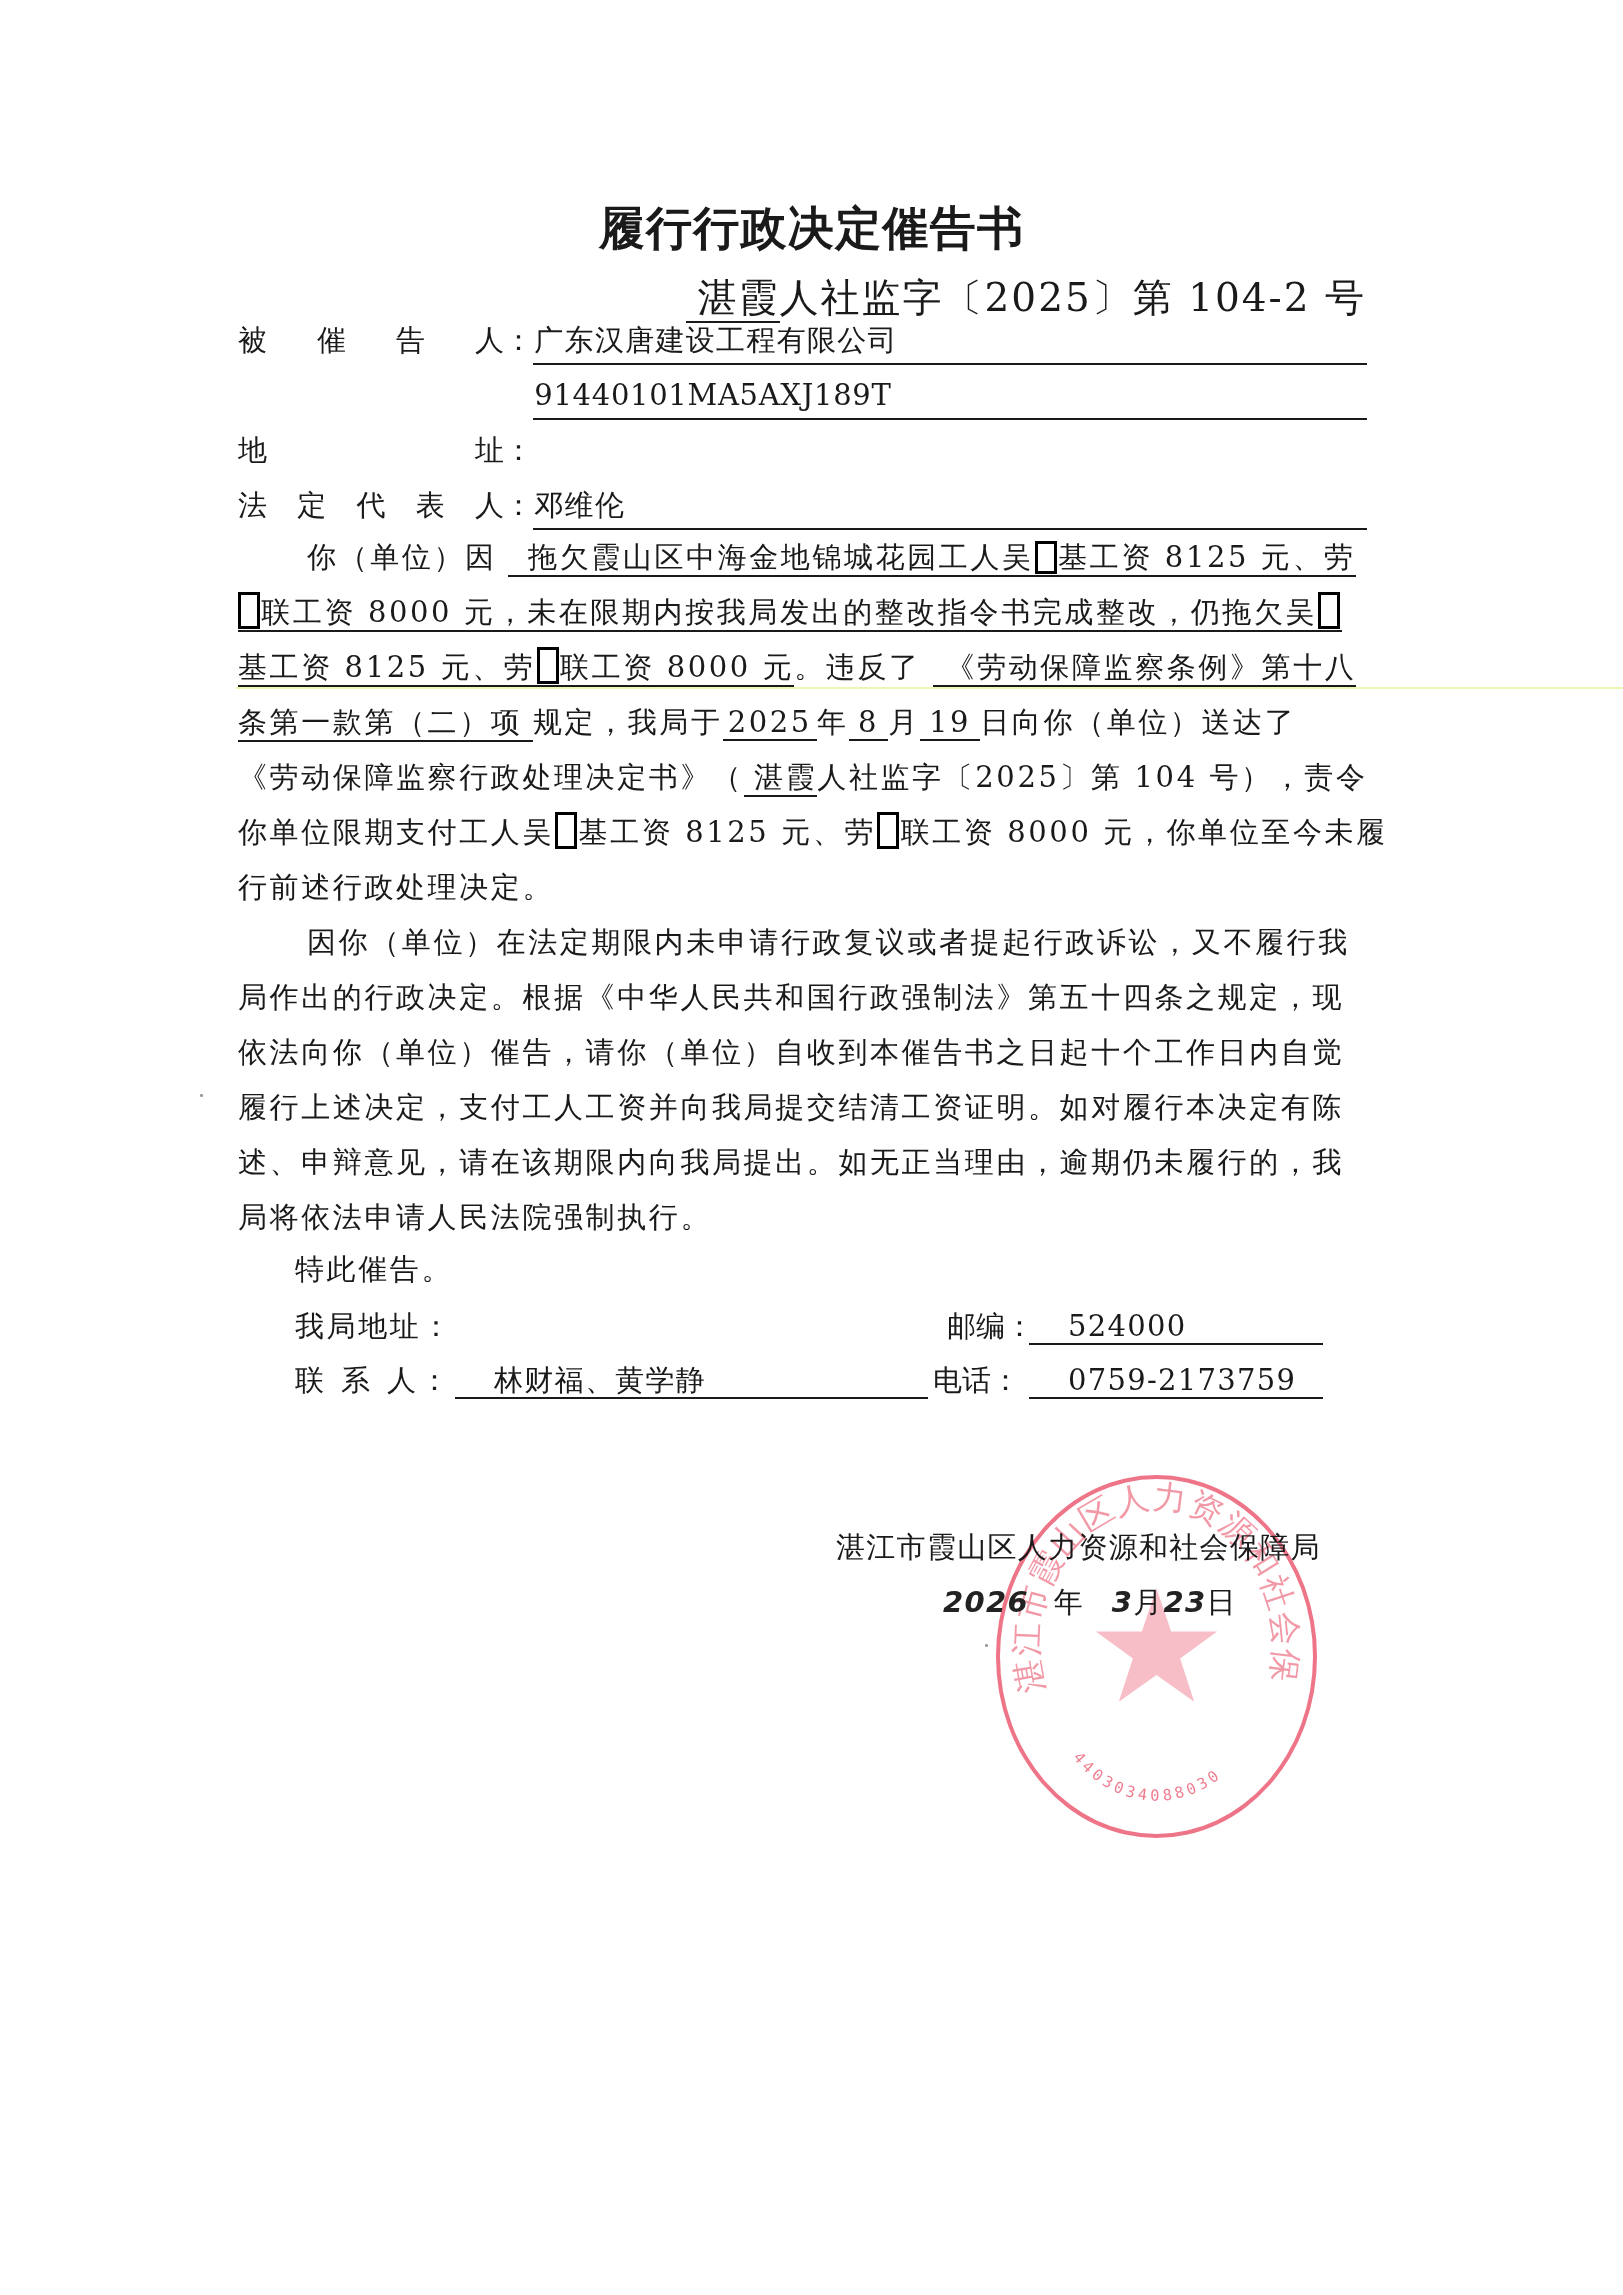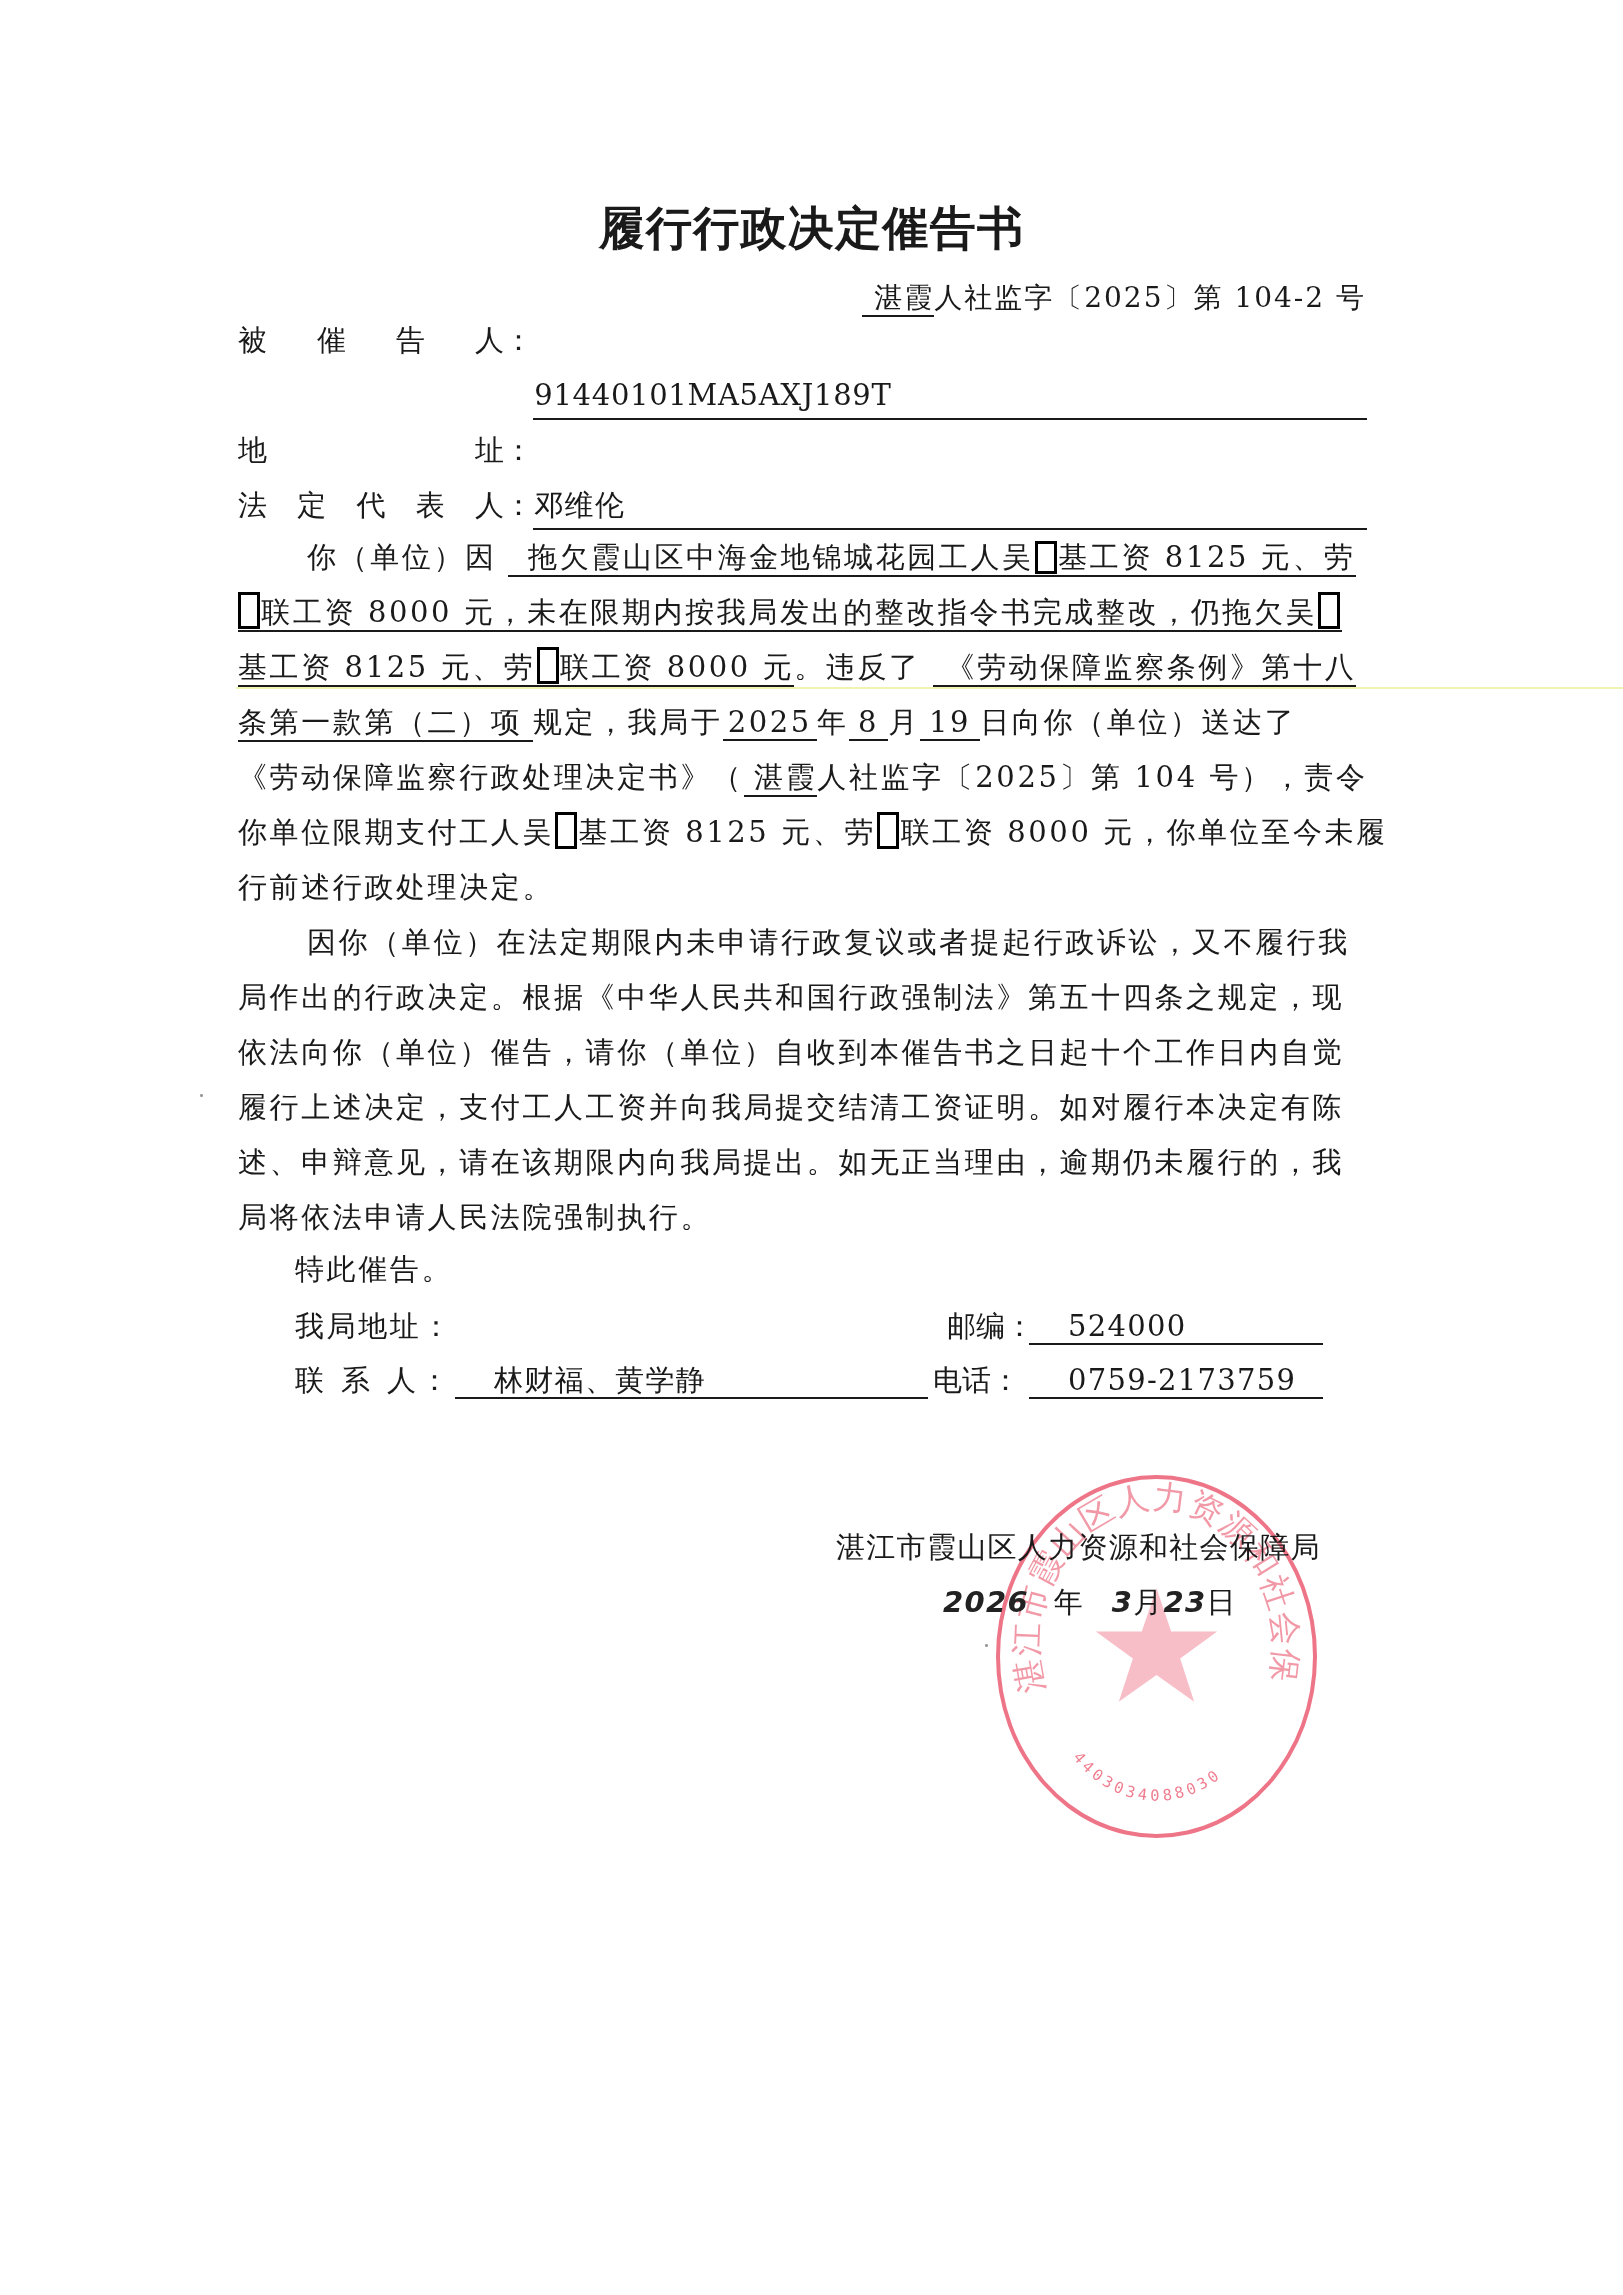--- a/index.html
+++ b/index.html
@@ -20,21 +20,21 @@
   .u { border-bottom: 2px solid #1a1a1a; padding-bottom: 1.3px; }
   .redact {
     display: inline-block; width: 22px; height: 33px; border: 3.3px solid #000;
     background: #fff; vertical-align: -6.5px; margin: 0 1.3px; box-sizing: border-box;
   }
   .redact.tall { height: 37px; }
   .field-row { position: absolute; left: 238px; width: 1129px; height: 55px; font-size: 29px; line-height: 55px; }
   .field-label { position: absolute; left: 0; top: 0; width: 295px; display: flex; justify-content: space-between; }
   .field-label.tight { justify-content: flex-start; letter-spacing: 2.6px; }
   .field-value { position: absolute; left: 295px; right: 0; top: 0; height: 50px; border-bottom: 2px solid #1a1a1a; padding-left: 1.3px; letter-spacing: 1.3px; }
-  .docno { right: 257px; top: 270px; font-size: 28px; line-height: 55px; letter-spacing: 2px; }
+  .docno { right: 257px; top: 270px; font-size: 39px; line-height: 55px; letter-spacing: 2px; }
   .highlight-line { position: absolute; left: 236px; width: 1388px; top: 687px; height: 2px; background: #eef3a8; opacity: 0.9; }
   .contact-row { position: absolute; left: 295px; height: 55px; font-size: 29px; line-height: 55px; }
   .blank { position: absolute; top: 0; height: 46px; border-bottom: 2px solid #1a1a1a; padding-left: 39px; box-sizing: border-box; letter-spacing: 1.3px; }
   .sig { position: absolute; font-size: 29px; line-height: 55px; white-space: nowrap; letter-spacing: 1.3px; }
   .handwrite { font-family: "DejaVu Sans", sans-serif; font-style: italic; font-weight: bold; font-size: 29px; color: #222; }
   .stamp {
     position: absolute; left: 996px; top: 1475px; width: 321px; height: 363px;
     border: 4.6px solid rgba(232, 70, 95, 0.75); border-radius: 50%;
     box-sizing: border-box; pointer-events: none;
   }
@@ -48,20 +48,21 @@
 
 <div class="abs docno"><span class="u" style="padding-left:11.8px;">湛霞</span><span>人社监字〔2025〕第 104-2 号</span></div>
 
 <div class="field-row" style="top:313px;">
   <div class="field-label">
     <span>被</span>
     <span>催</span>
     <span>告</span>
     <span>人：</span>
   </div>
+  <div class="field-value">广东汉唐建设工程有限公司</div>
 </div>
 
 <div class="field-row" style="top:368px;">
   <div class="field-value" style="font-family:'DejaVu Serif', serif; letter-spacing:0.7px;">91440101MA5AXJ189T</div>
 </div>
 
 <div class="field-row" style="top:423px;">
   <div class="field-label">
     <span>地</span>
     <span>址：</span>

